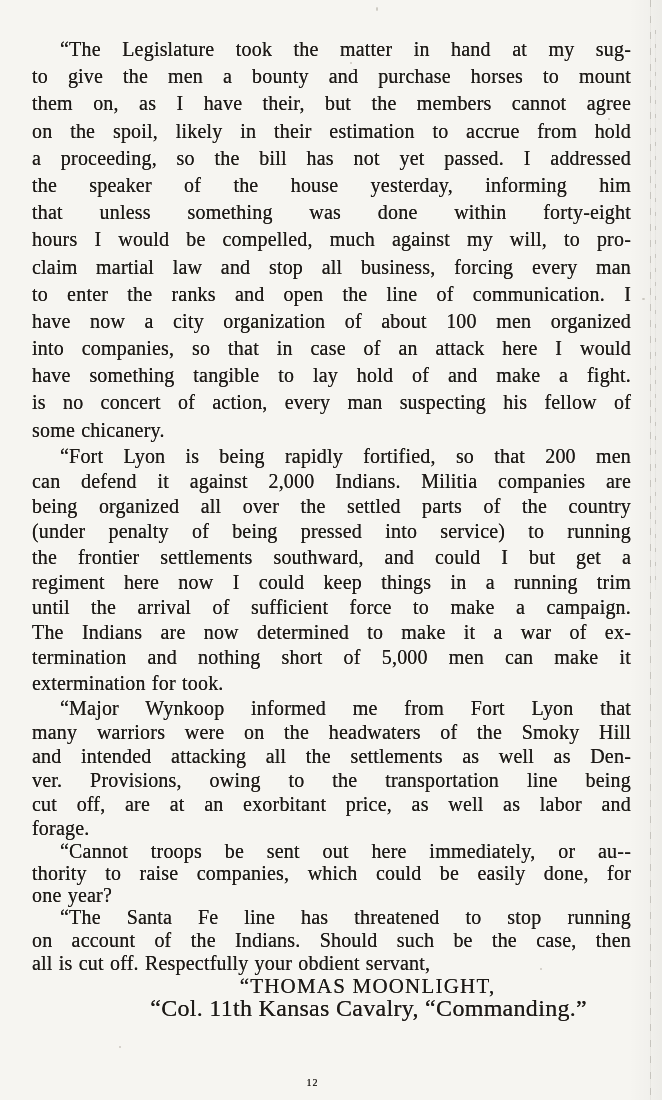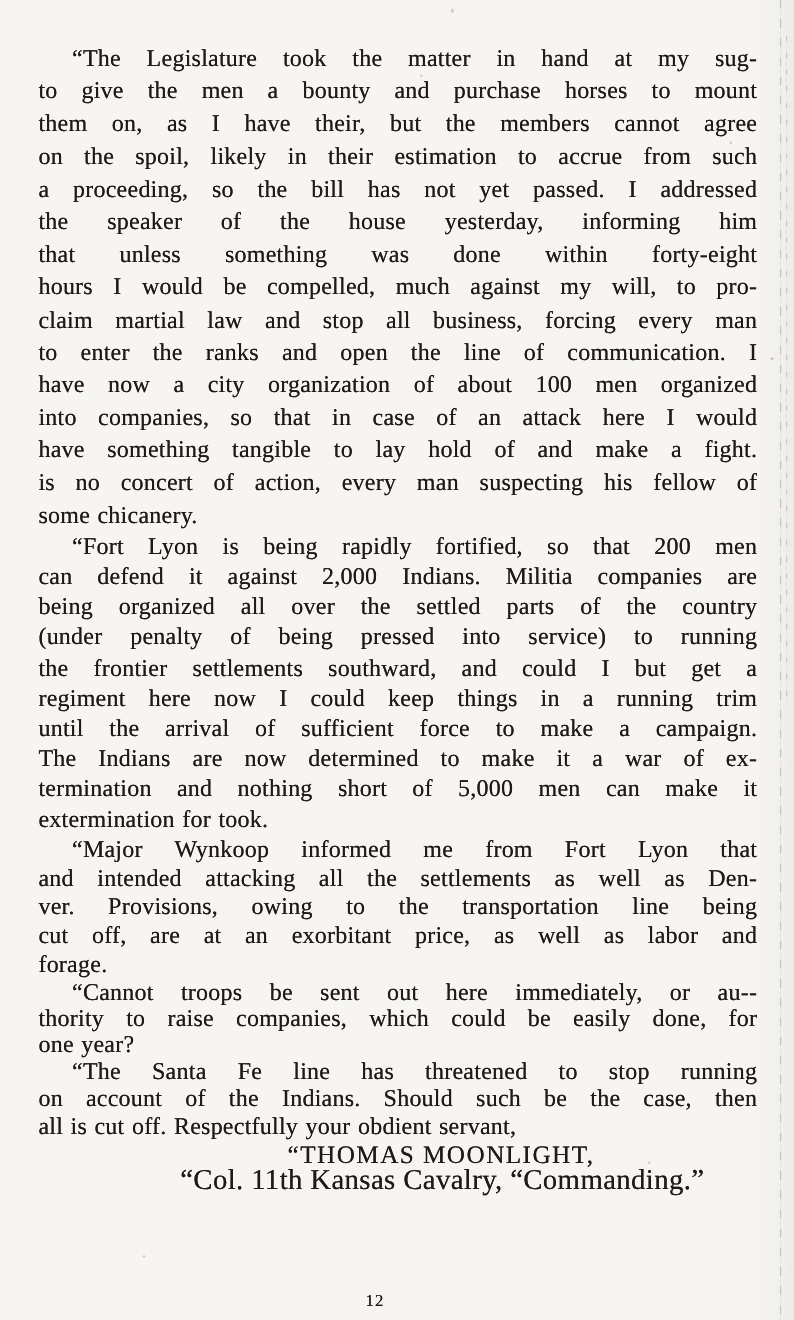--- a/index.html
+++ b/index.html
@@ -68,21 +68,21 @@
     padding-right: 44px;
     letter-spacing: 0.3px;
   }
   .page-number {
     position: absolute;
     top: 1077px;
     left: 32px;
     width: 599px;
     text-align: center;
     transform: translateX(-19px);
-    font-size: 14px;
+    font-size: 10px;
     letter-spacing: 1px;
     text-shadow: 0 0 0.4px rgba(25, 20, 16, 0.8);
   }
   
   .edge-line-1 {
     position: absolute;
     left: 650px;
     top: 0;
     width: 1px;
     height: 1100px;
@@ -122,21 +122,21 @@
 </head>
 <body>
 
 <div class="page">
   <div class="textblock">
     <div>
         <div class="para p1">
           <div class="line just indent">“The Legislature took the matter in hand at my sug-</div>
           <div class="line just">to give the men a bounty and purchase horses to mount</div>
           <div class="line just">them on, as I have their, but the members cannot agree</div>
-          <div class="line just">on the spoil, likely in their estimation to accrue from such</div>
+          <div class="line just">on the spoil, likely in their estimation to accrue from hold</div>
           <div class="line just">a proceeding, so the bill has not yet passed. I addressed</div>
           <div class="line just">the speaker of the house yesterday, informing him</div>
           <div class="line just">that unless something was done within forty-eight</div>
           <div class="line just">hours I would be compelled, much against my will, to pro-</div>
           <div class="line just">claim martial law and stop all business, forcing every man</div>
           <div class="line just">to enter the ranks and open the line of communication. I</div>
           <div class="line just">have now a city organization of about 100 men organized</div>
           <div class="line just">into companies, so that in case of an attack here I would</div>
           <div class="line just">have something tangible to lay hold of and make a fight.</div>
           <div class="line just">is no concert of action, every man suspecting his fellow of</div>
@@ -149,20 +149,21 @@
           <div class="line just">(under penalty of being pressed into service) to running</div>
           <div class="line just">the frontier settlements southward, and could I but get a</div>
           <div class="line just">regiment here now I could keep things in a running trim</div>
           <div class="line just">until the arrival of sufficient force to make a campaign.</div>
           <div class="line just">The Indians are now determined to make it a war of ex-</div>
           <div class="line just">termination and nothing short of 5,000 men can make it</div>
           <div class="line plain">extermination for took.</div>
         </div>
         <div class="para p3">
           <div class="line just indent">“Major Wynkoop informed me from Fort Lyon that</div>
+          <div class="line just">many warriors were on the headwaters of the Smoky Hill</div>
           <div class="line just">and intended attacking all the settlements as well as Den-</div>
           <div class="line just">ver. Provisions, owing to the transportation line being</div>
           <div class="line just">cut off, are at an exorbitant price, as well as labor and</div>
           <div class="line plain">forage.</div>
         </div>
         <div class="para p4">
           <div class="line just indent">“Cannot troops be sent out here immediately, or au--</div>
           <div class="line just">thority to raise companies, which could be easily done, for</div>
           <div class="line plain">one year?</div>
         </div>

